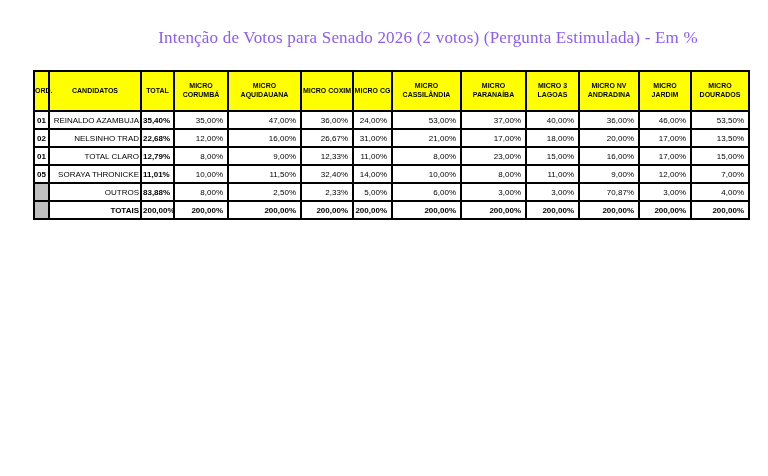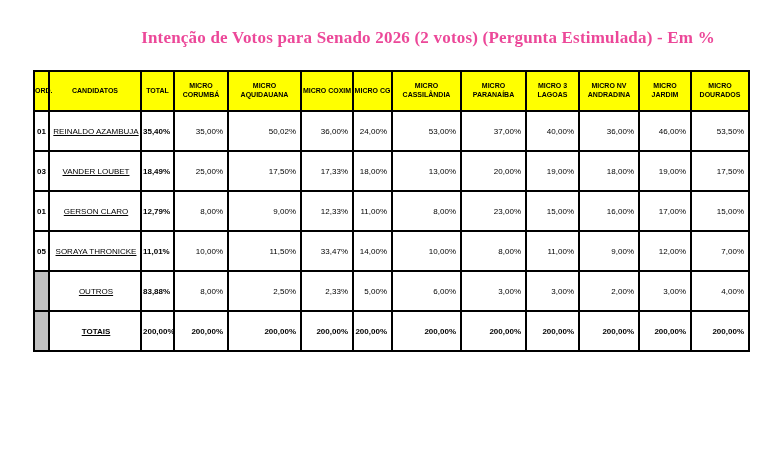--- a/index.html
+++ b/index.html
@@ -5,44 +5,44 @@
   html,body{margin:0;padding:0;}
   body{
     width:768px;height:476px;position:relative;
     background:#ffffff;overflow:hidden;
     font-family:"Liberation Sans", sans-serif;
   }
   .page-title{
     position:absolute;left:90px;top:28px;width:676px;
     text-align:center;
     font-family:"Liberation Serif", serif;
-    font-weight:bold;font-size:17px;color:#ec4899;
+    font-weight:normal;font-size:17px;color:#8b5cf6;
     letter-spacing:0.2px;
   }
   .results-table{
     position:absolute;left:33px;top:70px;
     border-collapse:collapse;table-layout:fixed;
     width:715px;
   }
   .results-table td,.results-table th{
     border:2px solid #000;
     background:#fff;
     font-size:8px;color:#000;
     vertical-align:middle;
     overflow:visible;
   }
   .results-table thead th{
     background:#FFFF00;
     font-weight:bold;font-size:7px;line-height:1.25;
     text-align:center;padding:2px 0;height:34px;
   }
-  .results-table tbody tr{height:40px;}
+  .results-table tbody tr{height:18px;}
   td.ord{text-align:center;font-weight:bold;padding:0;}
   td.ord.grey{background:#C0C0C0;}
-  td.cand{text-align:center;padding-left:3px;white-space:nowrap;text-decoration:underline;}
+  td.cand{text-align:right;padding-left:3px;white-space:nowrap;}
   td.total{text-align:right;font-weight:bold;padding-right:10px;}
   td.val{text-align:right;padding-right:4px;}
   tr.bold-row td{font-weight:bold;margin-left:25px;}
   col.c1{width:15px}col.c2{width:92px}col.c3{width:33px}
   col.c4{width:54px}col.c5{width:73px}col.c6{width:52px}
   col.c7{width:39px}col.c8{width:69px}col.c9{width:65px}
   col.c10{width:53px}col.c11{width:60px}col.c12{width:52px}
   col.c13{width:58px}
 </style>
 </head>
@@ -82,87 +82,87 @@
         <th>MICRO JARDIM</th>
         <th>MICRO DOURADOS</th>
       </tr>
   </thead>
   <tbody>
       <tr>
         <td class="ord">01</td>
         <td class="cand">REINALDO AZAMBUJA</td>
         <td class="total">35,40%</td>
         <td class="val">35,00%</td>
-        <td class="val">50,02%</td>
+        <td class="val">47,00%</td>
         <td class="val">36,00%</td>
         <td class="val">24,00%</td>
         <td class="val">53,00%</td>
         <td class="val">37,00%</td>
         <td class="val">40,00%</td>
         <td class="val">36,00%</td>
         <td class="val">46,00%</td>
         <td class="val">53,50%</td>
       </tr>
       <tr>
-        <td class="ord">03</td>
-        <td class="cand">VANDER LOUBET</td>
-        <td class="total">18,49%</td>
-        <td class="val">25,00%</td>
-        <td class="val">17,50%</td>
-        <td class="val">17,33%</td>
+        <td class="ord">02</td>
+        <td class="cand">NELSINHO TRAD</td>
+        <td class="total">22,68%</td>
+        <td class="val">12,00%</td>
+        <td class="val">16,00%</td>
+        <td class="val">26,67%</td>
+        <td class="val">31,00%</td>
+        <td class="val">21,00%</td>
+        <td class="val">17,00%</td>
         <td class="val">18,00%</td>
-        <td class="val">13,00%</td>
         <td class="val">20,00%</td>
-        <td class="val">19,00%</td>
-        <td class="val">18,00%</td>
-        <td class="val">19,00%</td>
-        <td class="val">17,50%</td>
+        <td class="val">17,00%</td>
+        <td class="val">13,50%</td>
       </tr>
       <tr>
         <td class="ord">01</td>
-        <td class="cand">GERSON CLARO</td>
+        <td class="cand">TOTAL CLARO</td>
         <td class="total">12,79%</td>
         <td class="val">8,00%</td>
         <td class="val">9,00%</td>
         <td class="val">12,33%</td>
         <td class="val">11,00%</td>
         <td class="val">8,00%</td>
         <td class="val">23,00%</td>
         <td class="val">15,00%</td>
         <td class="val">16,00%</td>
         <td class="val">17,00%</td>
         <td class="val">15,00%</td>
       </tr>
       <tr>
         <td class="ord">05</td>
         <td class="cand">SORAYA THRONICKE</td>
         <td class="total">11,01%</td>
         <td class="val">10,00%</td>
         <td class="val">11,50%</td>
-        <td class="val">33,47%</td>
+        <td class="val">32,40%</td>
         <td class="val">14,00%</td>
         <td class="val">10,00%</td>
         <td class="val">8,00%</td>
         <td class="val">11,00%</td>
         <td class="val">9,00%</td>
         <td class="val">12,00%</td>
         <td class="val">7,00%</td>
       </tr>
       <tr>
         <td class="ord grey"></td>
         <td class="cand">OUTROS</td>
         <td class="total">83,88%</td>
         <td class="val">8,00%</td>
         <td class="val">2,50%</td>
         <td class="val">2,33%</td>
         <td class="val">5,00%</td>
         <td class="val">6,00%</td>
         <td class="val">3,00%</td>
         <td class="val">3,00%</td>
-        <td class="val">2,00%</td>
+        <td class="val">70,87%</td>
         <td class="val">3,00%</td>
         <td class="val">4,00%</td>
       </tr>
       <tr class="bold-row">
         <td class="ord grey"></td>
         <td class="cand">TOTAIS</td>
         <td class="total">200,00%</td>
         <td class="val">200,00%</td>
         <td class="val">200,00%</td>
         <td class="val">200,00%</td>

